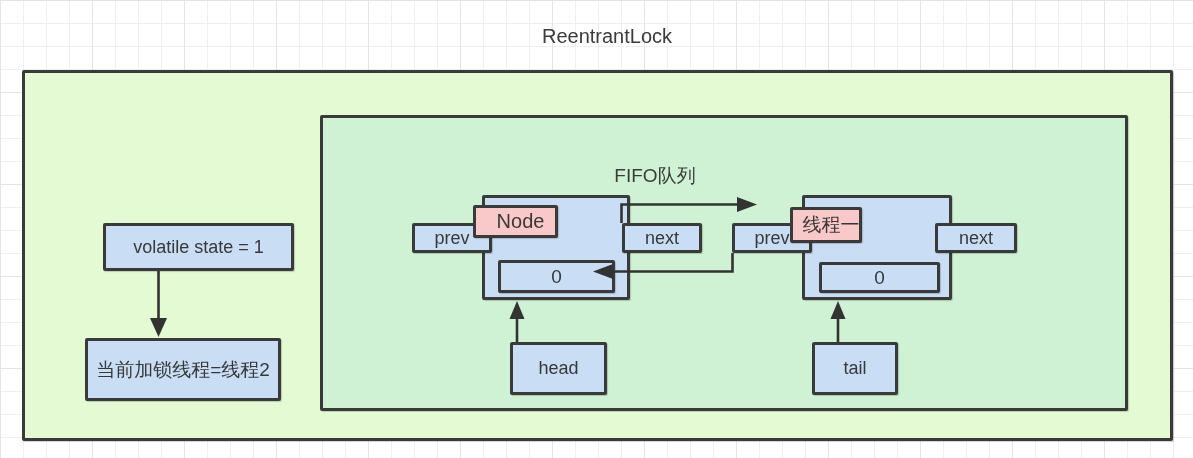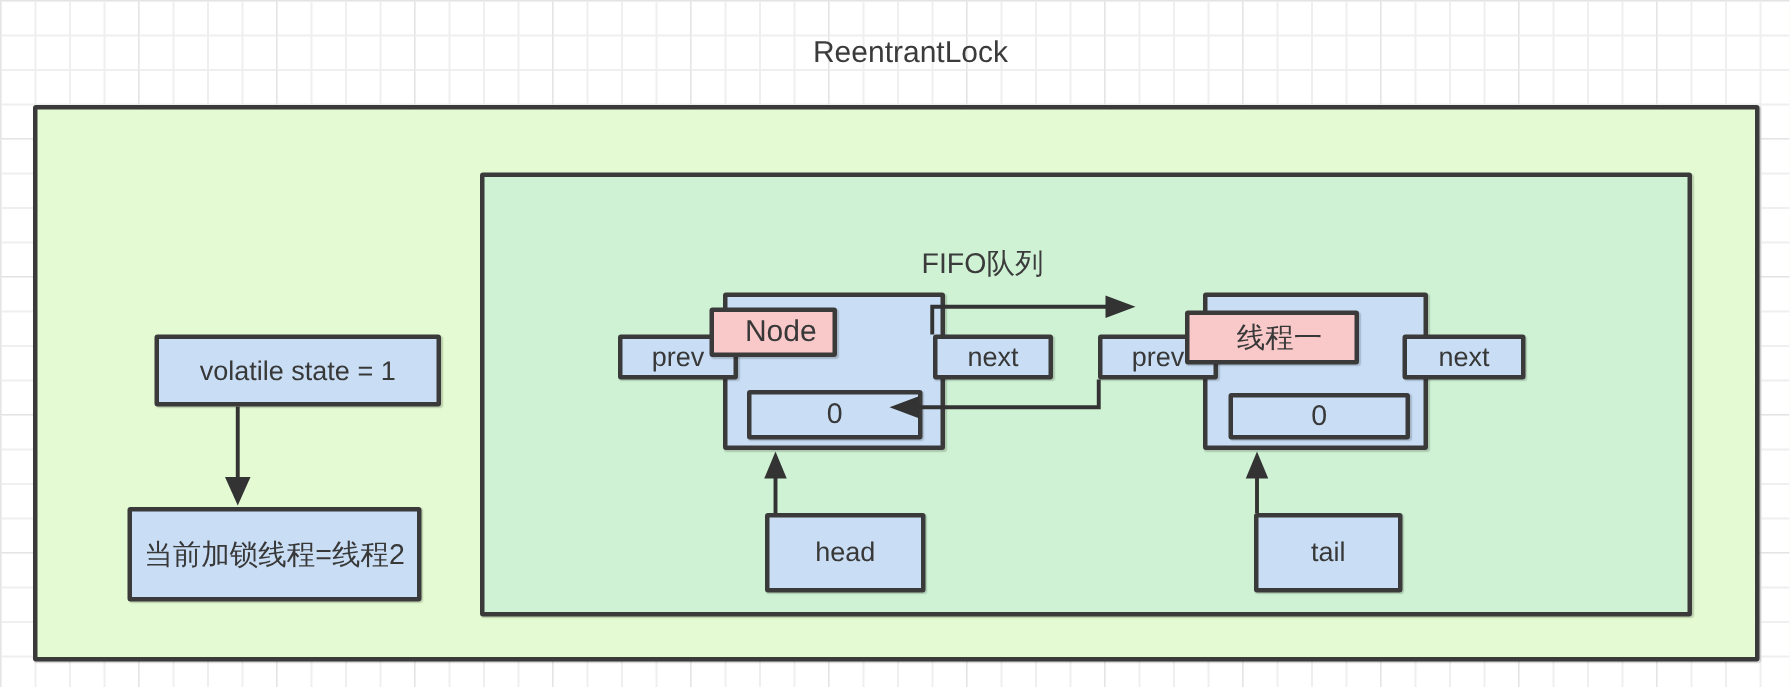--- a/index.html
+++ b/index.html
@@ -89,31 +89,31 @@
     <span>0</span>
   </div>
 
   <div class="bx blue" style="left:762px; top:195px; width:150px; height:105px;"></div>
   <div class="bx blue f18" style="left:692px; top:223px; width:80px; height:30px;">
     <span>prev</span>
   </div>
   <div class="bx blue f18" style="left:895px; top:223px; width:82px; height:30px;">
     <span>next</span>
   </div>
-  <div class="bx pink f19" style="left:790px; top:207px; width:116px; height:36px;">
+  <div class="bx pink f19" style="left:790px; top:207px; width:72px; height:36px;">
     <span>线程一</span>
   </div>
   <div class="bx blue f19" style="left:779px; top:262px; width:121px; height:31px;">
     <span>0</span>
   </div>
 
-  <div class="bx blue f18" style="left:470px; top:342px; width:107px; height:53px;">
+  <div class="bx blue f18" style="left:470px; top:342px; width:97px; height:53px;">
     <span>head</span>
   </div>
-  <div class="bx blue f18" style="left:796px; top:342px; width:99px; height:53px;">
+  <div class="bx blue f18" style="left:772px; top:342px; width:86px; height:53px;">
     <span>tail</span>
   </div>
 
   <svg id="arrow-layer" viewBox="0 0 1193 458" xmlns="http://www.w3.org/2000/svg">
 
     <g>
       <path d="M158.5 271 L158.5 320" stroke="#333" stroke-width="2.6" fill="none"></path>
       <polygon points="150,318 167,318 158.5,337" fill="#333"></polygon>
     </g>
 

